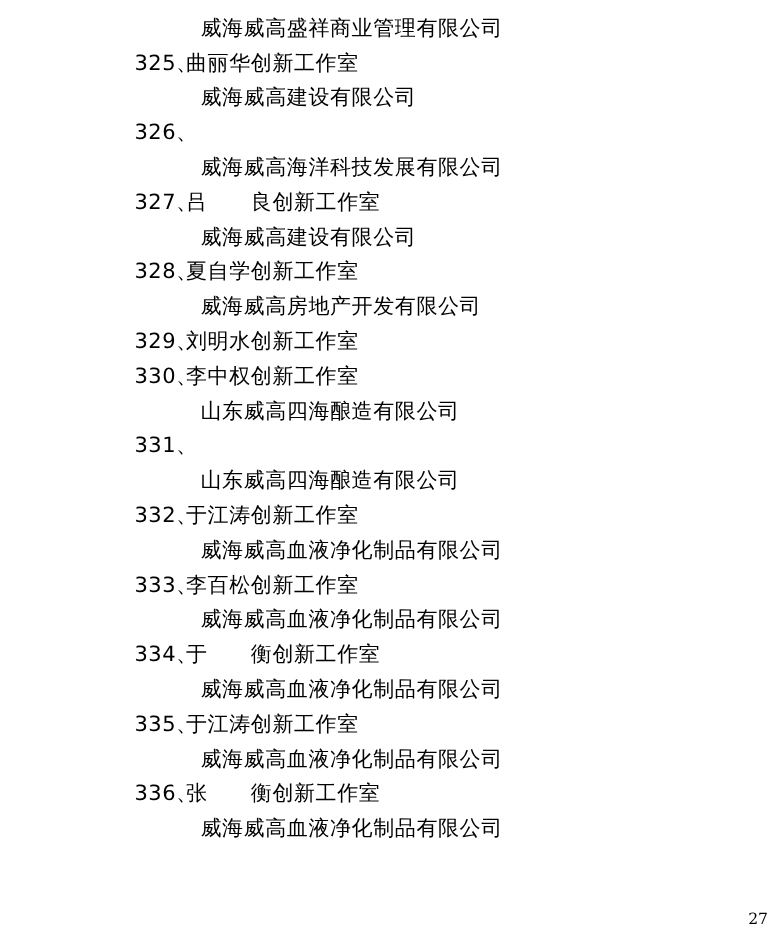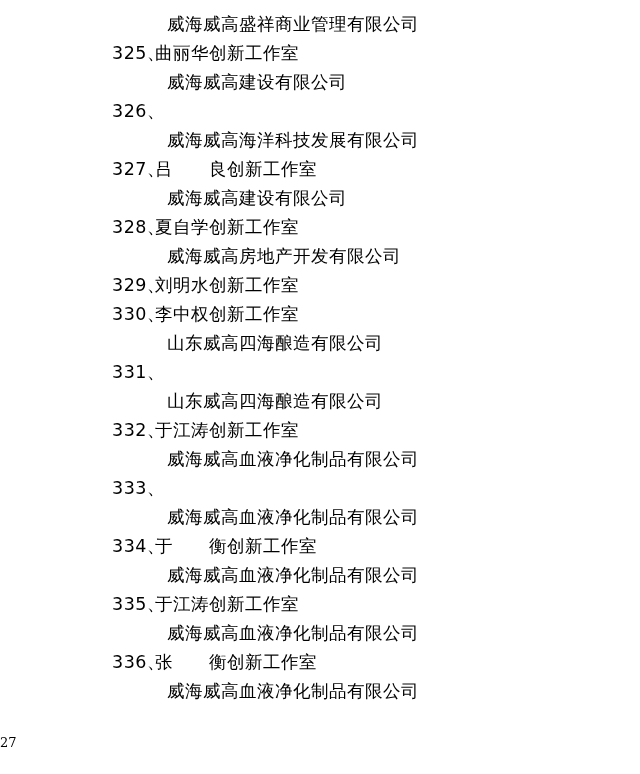--- a/index.html
+++ b/index.html
@@ -55,22 +55,22 @@
     flex: 0 0 auto;
   }
   .txt {
     display: inline-block;
     flex: 0 0 auto;
   }
   .page-number {
     position: absolute;
     left: 0;
     right: 0;
-    bottom: 24px;
-    text-align: left;
+    bottom: 0;
+    text-align: right;
     font-size: 13px;
     font-family: "DejaVu Serif", "Liberation Serif", serif;
     color: #000000;
   }
 </style>
 </head>
 <body>
 
 <div class="page">
   <div class="doc-body">
@@ -150,20 +150,21 @@
         <span class="txt">于江涛创新工作室</span>
       </div>
       <div class="line org-line">
         <span class="txt">威海威高血液净化制品有限公司</span>
       </div>
     </div>
 
     <div class="entry">
       <div class="line name-line">
         <span class="num">333、</span>
+        <span class="txt">李百松创新工作室</span>
       </div>
       <div class="line org-line">
         <span class="txt">威海威高血液净化制品有限公司</span>
       </div>
     </div>
 
     <div class="entry">
       <div class="line name-line">
         <span class="num">334、</span>
         <span class="txt">于　　衡创新工作室</span>

